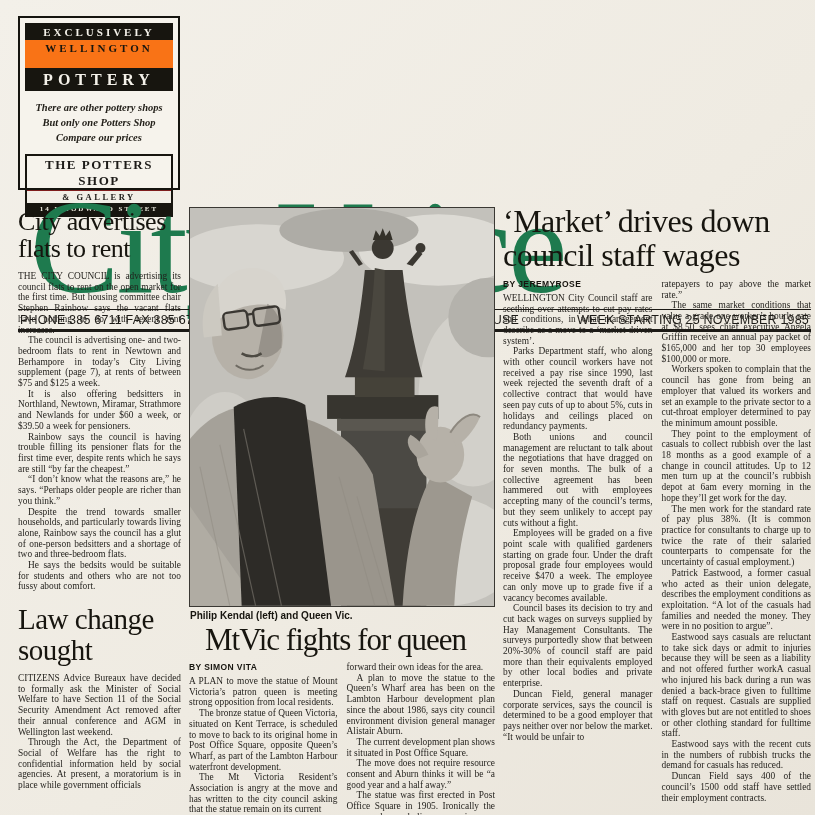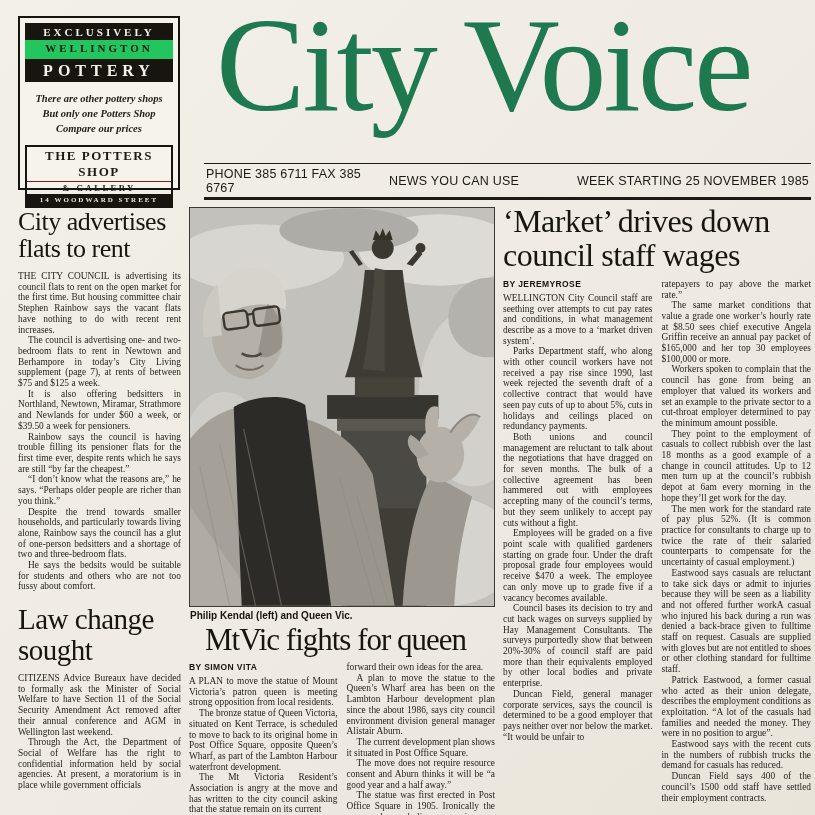--- a/index.html
+++ b/index.html
@@ -4,28 +4,28 @@
 <style>
   * { margin:0; padding:0; box-sizing:border-box; }
   html,body { background:#d8d4cc; }
   .page {
     position:relative; width:815px; height:815px; overflow:hidden;
     background:linear-gradient(135deg,#f3f0e9 0%, #efebe2 55%, #e9e4da 100%);
     color:#1d1b18; padding:16px 4px 0 18px;
     font-family:"Liberation Serif", serif;
   }
   
-  .header { display:flex; gap:24px; height:184px; }
+  .header { display:flex; gap:8px; height:184px;flex-direction:column; }
   .ad {
     width:162px; height:174px; border:2px solid #15140f; background:#f6f3ec;
     padding:5px 5px 4px; display:flex; flex-direction:column; flex:none;
   }
   .ad-bar { text-align:center; font-family:"Liberation Serif",serif; font-weight:700; }
   .ad-bar.black { background:#17150f; color:#f4f1e9; font-size:11px; letter-spacing:3px; padding:3px 0 2px; }
-  .ad-bar.white { background:#22c55e; color:#17150f; font-size:11px; letter-spacing:3px; padding:2px 0 5px; }
+  .ad-bar.white { background:#f97316; color:#17150f; font-size:11px; letter-spacing:3px; padding:2px 0 14px; }
   .ad-bar.big { font-size:16px; letter-spacing:5px; padding:3px 0 2px; }
   .ad-taglines { margin:9px 0 8px; }
   .ad-tagline { font-style:italic; font-size:10.5px; text-align:center; line-height:1.45; font-weight:700; color:#24211b; }
   .ad-shop { border:2px solid #17150f; margin-top:auto; }
   .ad-shop-name { font-size:13px; font-weight:700; letter-spacing:1.5px; text-align:center; padding:1px 0; border-bottom:1px solid #7f1d1d; }
   .ad-shop-sub { font-size:8.5px; font-weight:700; letter-spacing:2.5px; text-align:center; padding:1px 0; }
   .ad-shop-addr { background:#17150f; color:#eceade; font-size:7px; letter-spacing:2px; text-align:center; padding:2px 0; font-weight:700; }
   .mast-wrap { flex:1; display:flex; flex-direction:column; min-width:0; }
   .masthead {
     font-family:"Liberation Serif", serif; font-weight:400; color:#1e7a4e;
@@ -197,23 +197,23 @@
               <p>Council bases its decision to try and cut back wages on surveys supplied by Hay Management Consultants. The surveys purportedly show that between 20%-30% of council staff are paid more than their equivalents employed by other local bodies and private enterprise.</p>
               <p>Duncan Field, general manager corporate services, says the council is determined to be a good employer that pays neither over nor below the market. “It would be unfair to</p>
             </div>
 
         </div>
         <div class="col body-copy">
             <p>ratepayers to pay above the market rate.”</p>
             <p>The same market conditions that value a grade one worker’s hourly rate at $8.50 sees chief executive Angela Griffin receive an annual pay packet of $165,000 and her top 30 employees $100,000 or more.</p>
             <p>Workers spoken to complain that the council has gone from being an employer that valued its workers and set an example to the private sector to a cut-throat employer determined to pay the minimum amount possible.</p>
             <p>They point to the employment of casuals to collect rubbish over the last 18 months as a good example of a change in council attitudes. Up to 12 men turn up at the council’s rubbish depot at 6am every morning in the hope they’ll get work for the day.</p>
-            <p>The men work for the standard rate of pay plus 52%. (It is common practice for consultants to charge up to twice the rate of their salaried counterparts to compensate for the uncertainty of casual employment.)</p>
+            <p>The men work for the standard rate of pay plus 38%. (It is common practice for consultants to charge up to twice the rate of their salaried counterparts to compensate for the uncertainty of casual employment.)</p>
+            <p>Patrick Eastwood, a former casual who acted as their union delegate, describes the employment conditions as exploitation. “A lot of the casuals had families and needed the money. They were in no position to argue”.</p>
             <p>Eastwood says casuals are reluctant to take sick days or admit to injuries because they will be seen as a liability and not offered further workA casual who injured his back during a run was denied a back-brace given to fulltime staff on request. Casuals are supplied with gloves but are not entitled to shoes or other clothing standard for fulltime staff.</p>
-            <p>Patrick Eastwood, a former casual who acted as their union delegate, describes the employment conditions as exploitation. “A lot of the casuals had families and needed the money. They were in no position to argue”.</p>
             <p>Eastwood says with the recent cuts in the numbers of rubbish trucks the demand for casuals has reduced.</p>
             <p>Duncan Field says 400 of the council’s 1500 odd staff have settled their employment contracts.</p>
           </div>
       </div>
     </section>
 
   </main>
 </div>
 
 </body></html>

